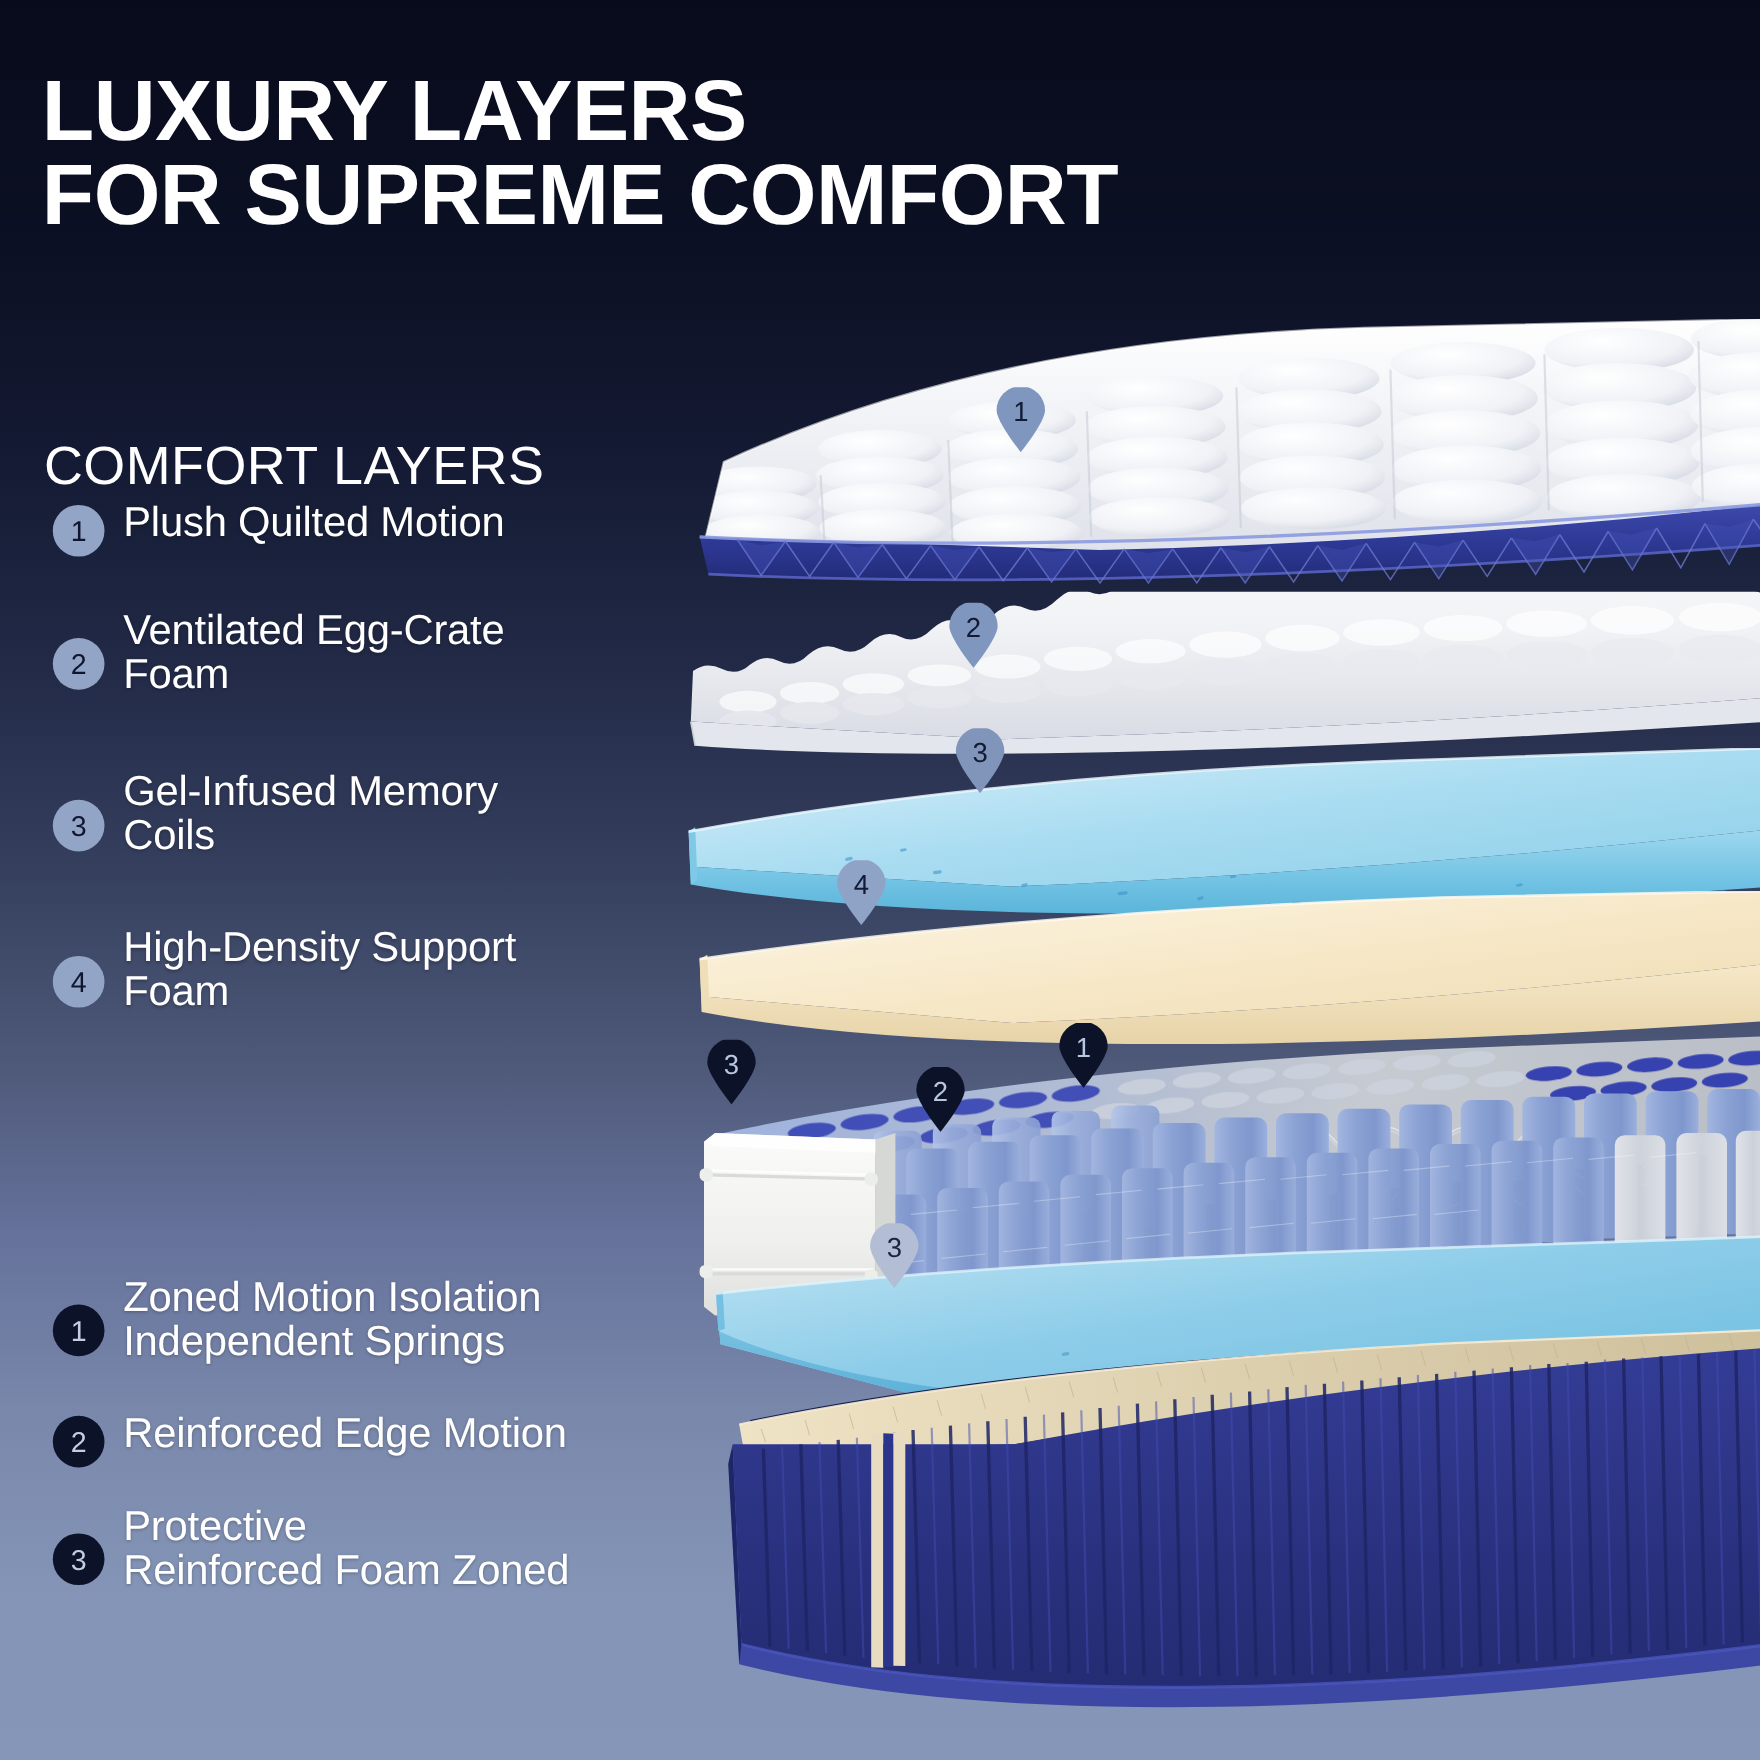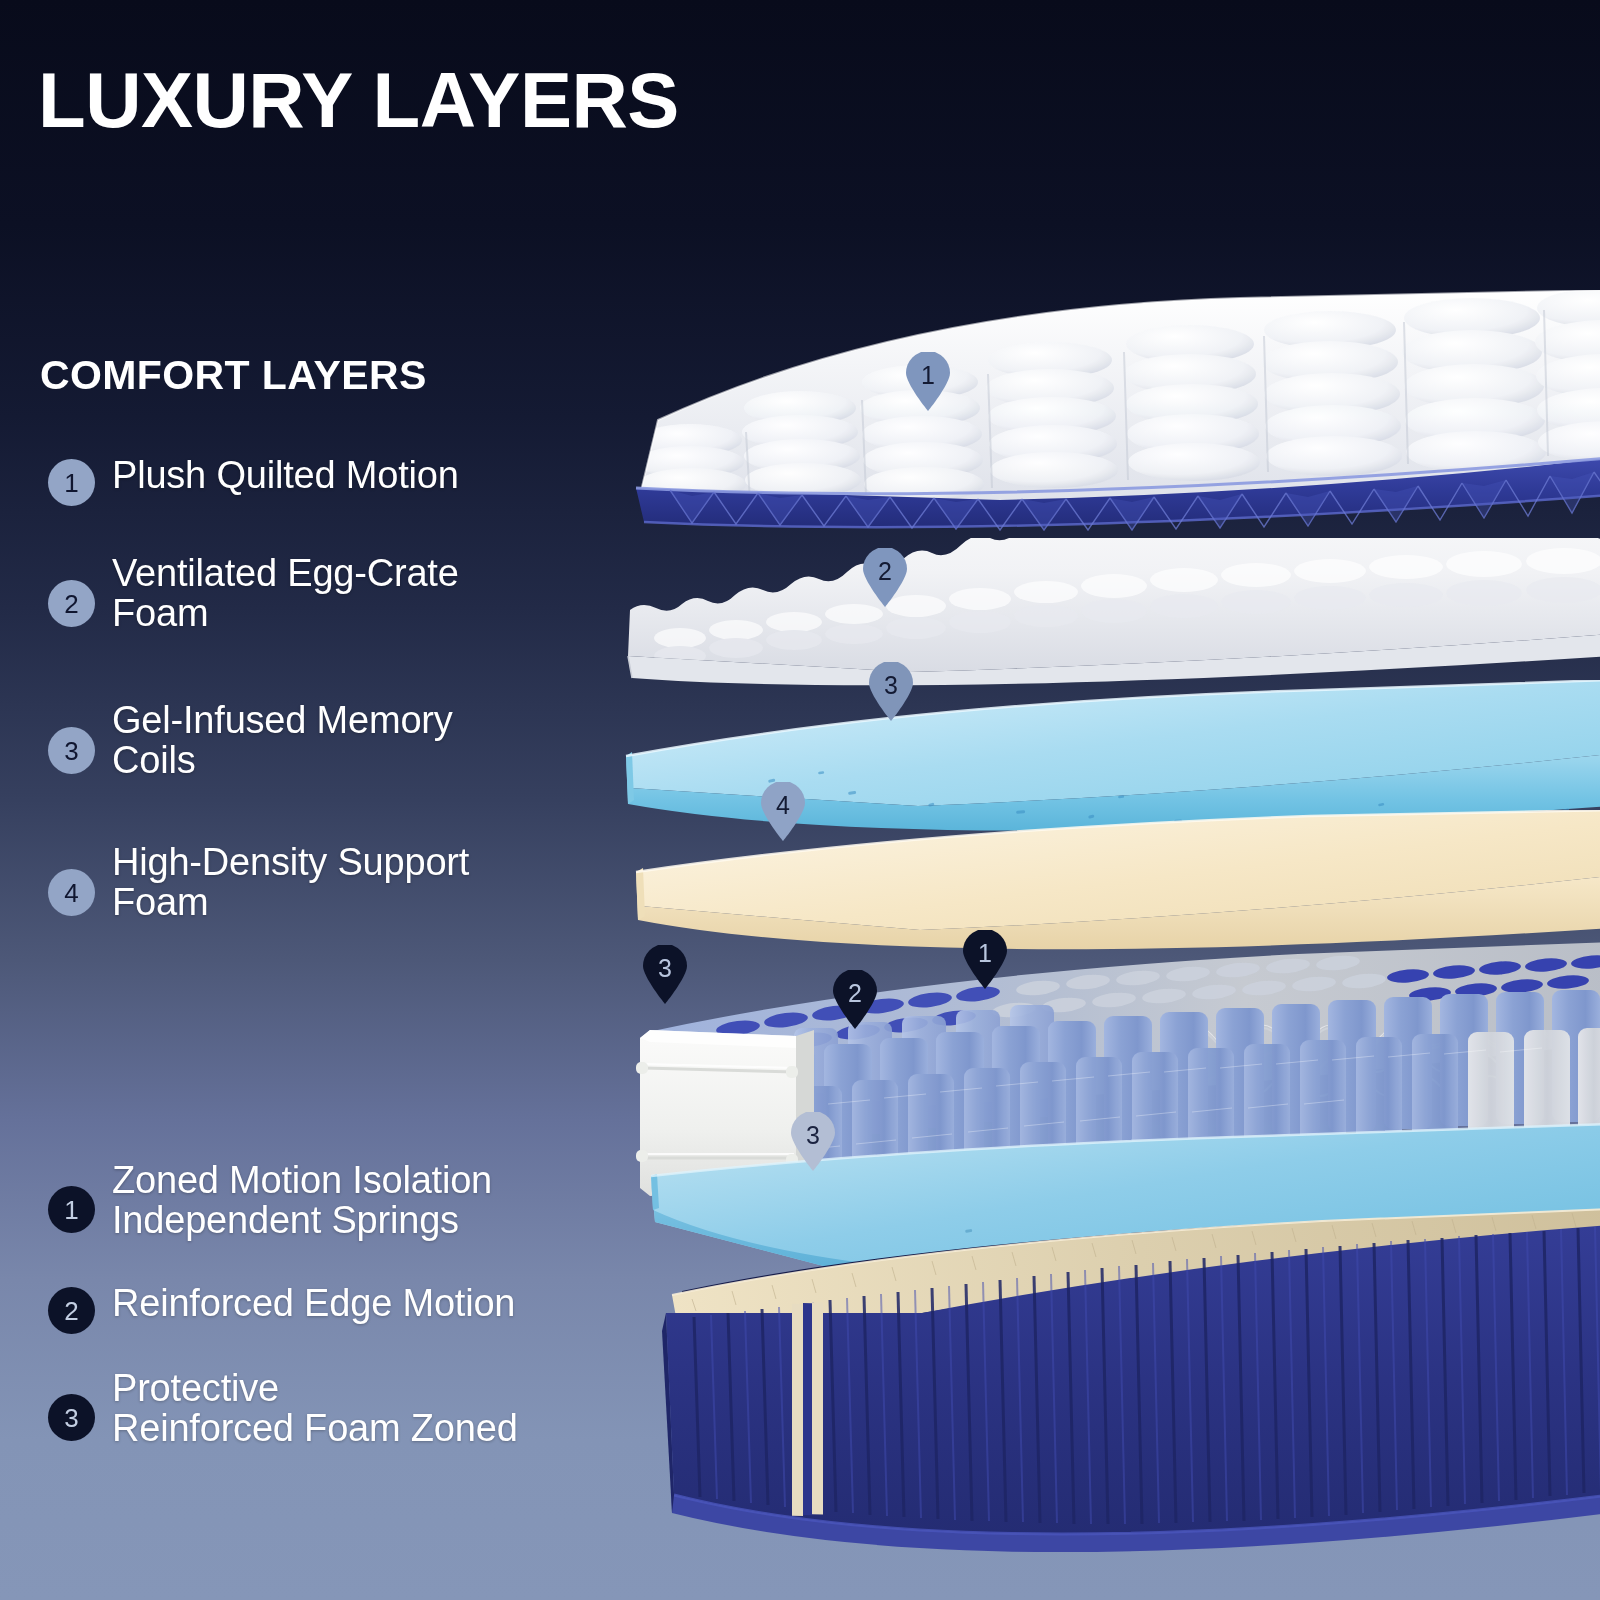--- a/index.html
+++ b/index.html
@@ -37,23 +37,24 @@
     font-size:78px; line-height:0.99;
     font-weight:700;
     letter-spacing:-0.5px;
   }
   #headline .ln { display:block; white-space:nowrap; }
 
   
   .sec-head {
     position:absolute; left:40px;
     color:#ffffff;
-    font-size:41px; font-weight:700;
+    font-size:49px; font-weight:400;
     letter-spacing:0.4px;
     white-space:nowrap;
+    margin-top:44px;
   }
   #head-comfort { top:352px; }
   #head-support { top:1062px; }
 
   
   .row { position:absolute; left:40px; width:620px; }
   .badge {
     position:absolute; left:8px;
     width:47px; height:47px; border-radius:50%;
     display:flex; align-items:center; justify-content:center;
@@ -123,20 +124,21 @@
   .pin.dk span  { color:#b9c6df; }
   .pin.gy span  { color:#1b2340; }
 </style>
 </head>
 <body>
 
 <div id="stage">
 
   <div id="headline">
     <span class="ln">LUXURY LAYERS</span>
+    <span class="ln">FOR SUPREME COMFORT</span>
   </div>
 
   <div class="sec-head" id="head-comfort">COMFORT LAYERS</div>
 
   <div class="row" id="c-row-0">
     <div class="badge light">1</div>
     <div class="label">Plush Quilted Motion</div>
   </div>
   <div class="row" id="c-row-1">
     <div class="badge light">2</div>

